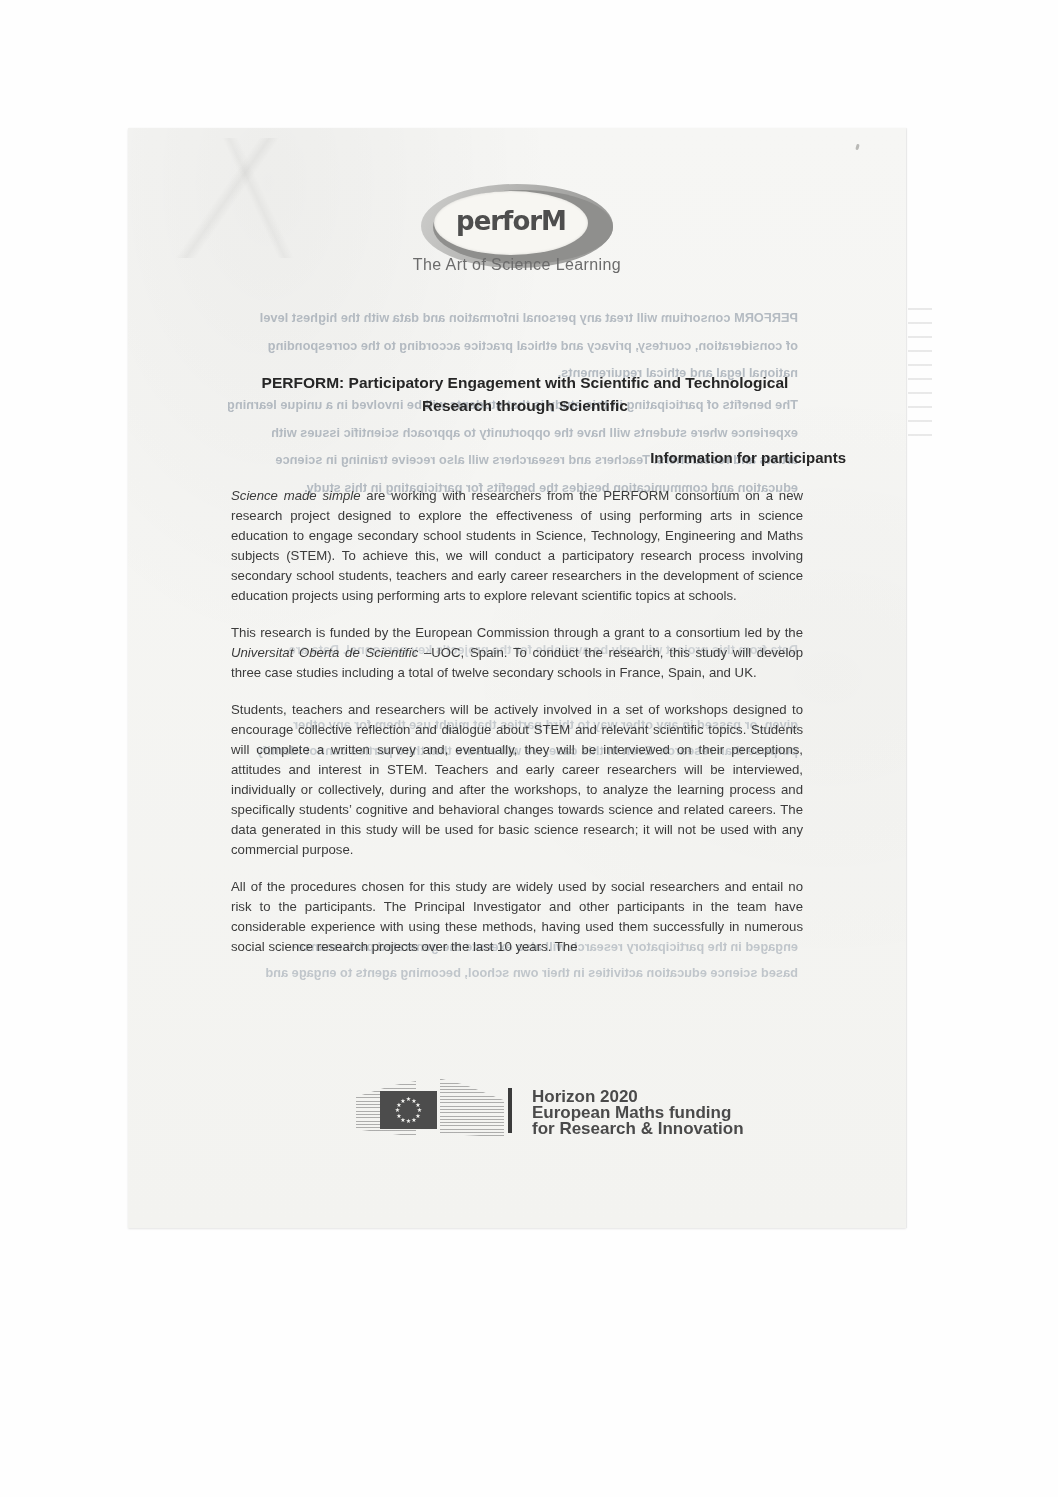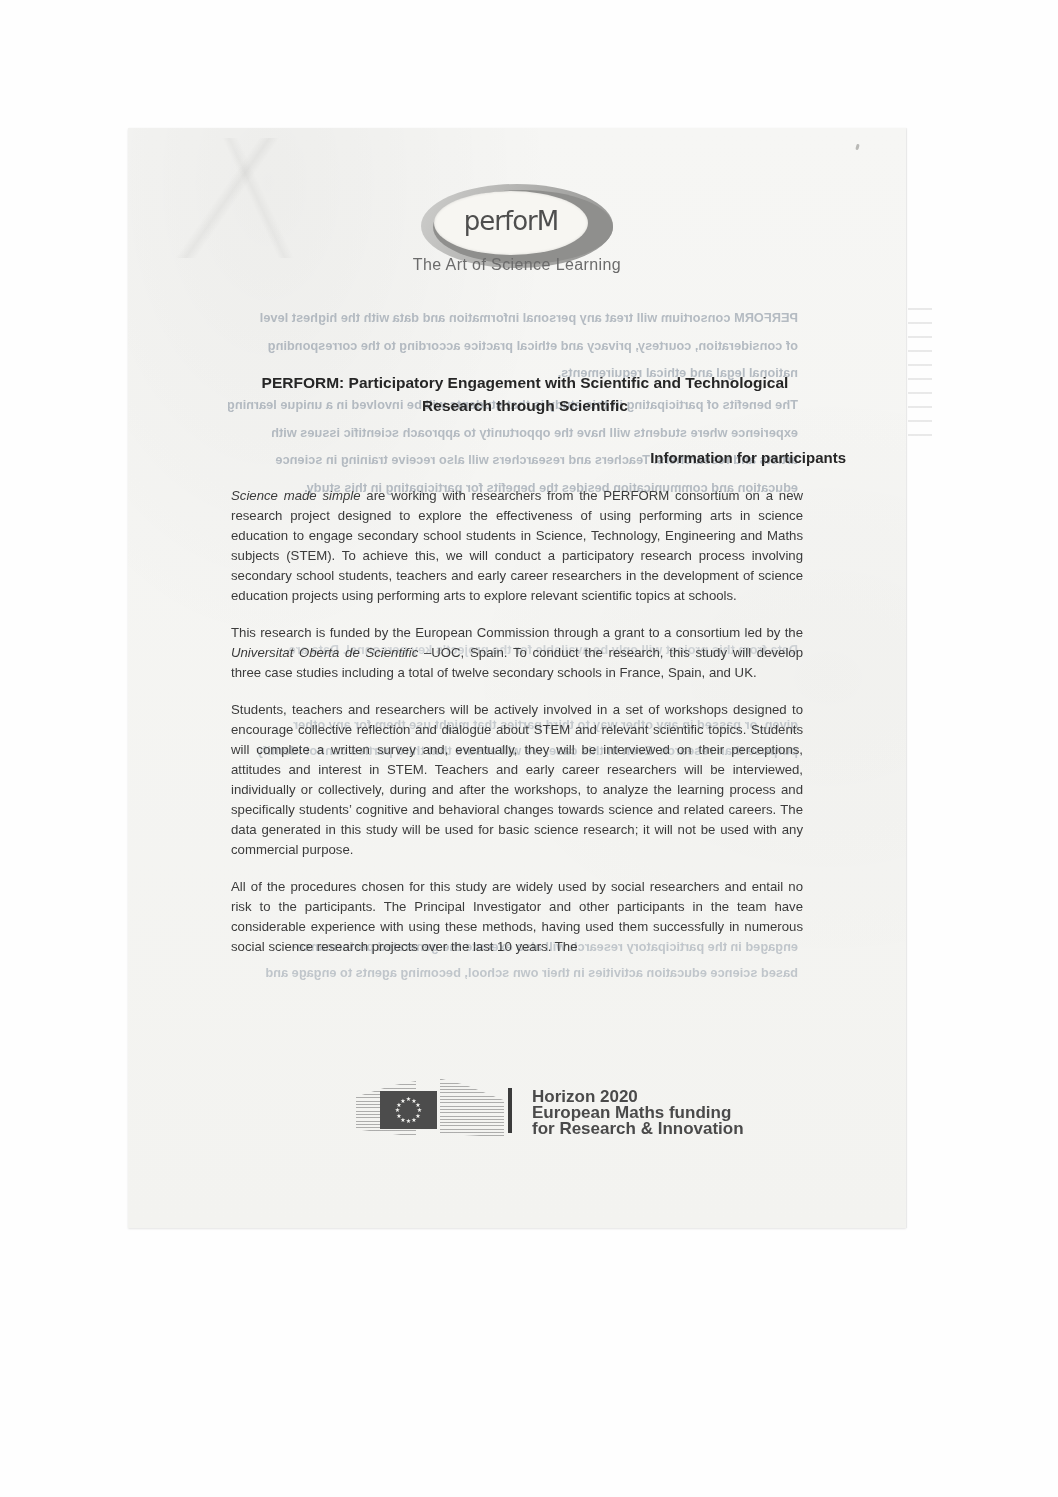--- a/index.html
+++ b/index.html
@@ -33,21 +33,21 @@
 
   
   .logo-wrap{position:absolute;top:56px;left:50%;transform:translateX(-50%);width:192px;height:84px;}
   .oval-outer{position:absolute;inset:0;border-radius:50%;
     background:linear-gradient(115deg,#c9c9c7 8%,#b2b2b0 45%,#9d9d9b 82%);}
   .oval-mid{position:absolute;right:0px;top:6px;width:180px;height:74px;border-radius:50%;background:#8f8f8d;}
   .oval-inner{position:absolute;left:13px;top:7px;width:154px;height:64px;border-radius:50%;
     background:#f7f6f2;box-shadow:inset 0 0 3px rgba(0,0,0,0.12);}
   .logo-text{
     position:absolute;left:24px;top:22px;width:132px;text-align:center;
-    font-family:"DejaVu Sans",sans-serif;font-weight:400;font-size:26px;
+    font-family:"DejaVu Sans",sans-serif;font-weight:700;font-size:26px;
     color:#4e4e4e;letter-spacing:-1px;
   }
   .tagline{
     position:absolute;top:128px;left:0;width:100%;text-align:center;
     font-size:16px;color:#6b6b6b;letter-spacing:0.4px;
   }
 
   
   .ghost{
     position:absolute;left:100px;width:570px;

